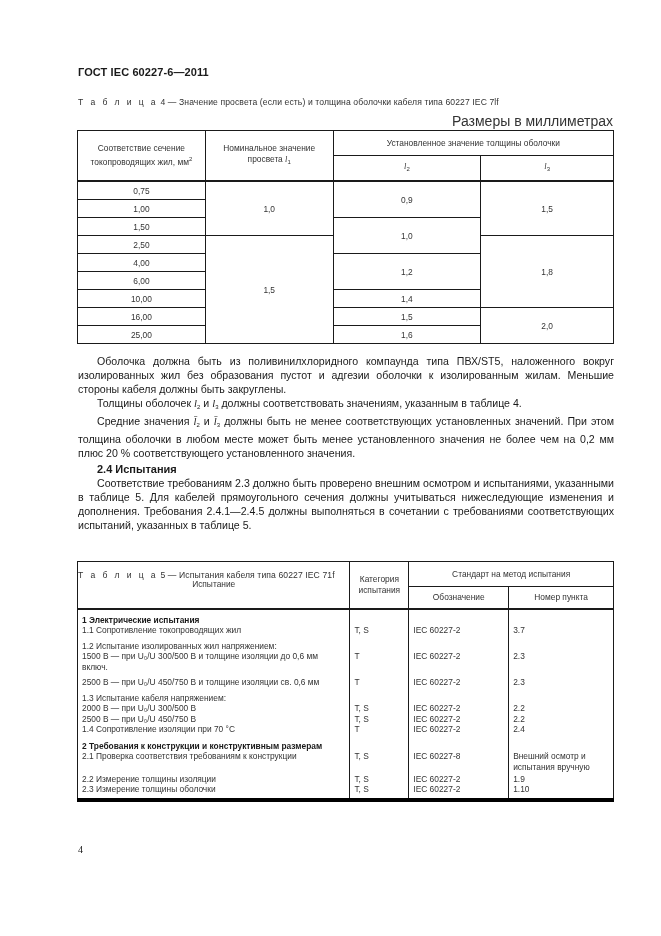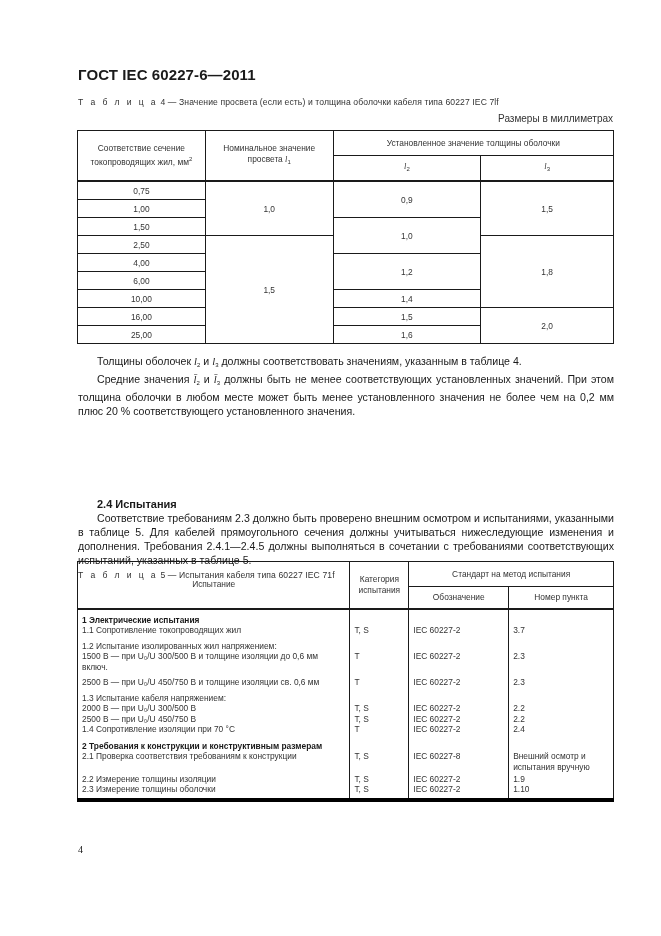--- a/index.html
+++ b/index.html
@@ -1,22 +1,22 @@
 <!DOCTYPE html>
 <html><head>
 <meta charset="utf-8">
 <style>
   html, body { margin:0; padding:0; background:#ffffff; }
   body { width:661px; height:936px; position:relative; overflow:hidden; color:#1a1a1a;
          font-family:"Liberation Sans", sans-serif; }
   .abs { position:absolute; }
-  .doc-code { left:78px; top:66px; font-size:15px; font-weight:bold; letter-spacing:0.1px; }
+  .doc-code { left:78px; top:66px; font-size:11px; font-weight:bold; letter-spacing:0.1px; }
   .caption { font-size:8.6px; color:#333; letter-spacing:0.1px; }
   .caption .spaced { letter-spacing:2.4px; }
-  .units { right:48px; top:113px; font-size:10px; color:#333; }
+  .units { right:48px; top:113px; font-size:14px; color:#333; }
   table { border-collapse:collapse; position:absolute; font-size:8.4px; color:#333; }
   table td { border:1px solid #1a1a1a; text-align:center; vertical-align:middle; padding:0; }
   .t4 { left:77px; top:130px; width:537px; }
   .t4 .hdr td { height:24px; line-height:11px; }
   .t4 .thick td { border-top:2.5px solid #1a1a1a; }
   .t4 .r td { height:17px; }
   .sub { font-size:6px; vertical-align:-2px; font-style:normal; }
   .ital { font-style:italic; font-family:"Liberation Serif", serif; }
   .body-text { left:78px; width:536px; font-size:10.6px; line-height:14px; color:#1a1a1a; text-align:justify; }
   .body-text p { margin:0; text-indent:19px; }
@@ -91,25 +91,26 @@
     <td rowspan="2">2,0</td>
   </tr>
   <tr class="r">
     <td>25,00</td>
     <td>1,6</td>
   </tr>
 </tbody>
   </table>
 
 <div class="abs body-text" style="top:354px;">
+  <p>Оболочка должна быть из поливинилхлоридного компаунда типа ПВХ/ST5, наложенного вокруг изолированных жил без образования пустот и адгезии оболочки к изолированным жилам. Меньшие стороны кабеля должны быть закруглены.</p>
   <p><span>Толщины оболочек </span><span class="ital">l</span><span class="sub">2</span><span> и </span><span class="ital">l</span><span class="sub">3</span><span> должны соответствовать значениям, указанным в таблице 4.</span></p>
   <p><span>Средние значения </span><span class="ital">l̄</span><span class="sub">2</span><span> и </span><span class="ital">l̄</span><span class="sub">3</span><span> должны быть не менее соответствующих установленных значений. При этом толщина оболочки в любом месте может быть менее установленного значения не более чем на 0,2 мм плюс 20 % соответствующего установленного значения.</span></p>
 </div>
 
-<div class="abs body-text" style="top:462px;margin-top:35px;">
+<div class="abs body-text" style="top:462px;">
   <div class="heading">2.4  Испытания</div>
   <p>Соответствие требованиям 2.3 должно быть проверено внешним осмотром и испытаниями, указанными в таблице 5. Для кабелей прямоугольного сечения должны учитываться нижеследующие изменения и дополнения. Требования 2.4.1—2.4.5 должны выполняться в сочетании с требованиями соответствующих испытаний, указанных в таблице 5.</p>
 </div>
 
 <div class="abs caption" style="left:78px;top:570px;"><span class="spaced">Т а б л и ц а</span><span> 5 — Испытания кабеля типа 60227 IEC 71f</span></div>
 
 <table class="t5">
   <colgroup>
       <col style="width:273px">
       <col style="width:59px">

